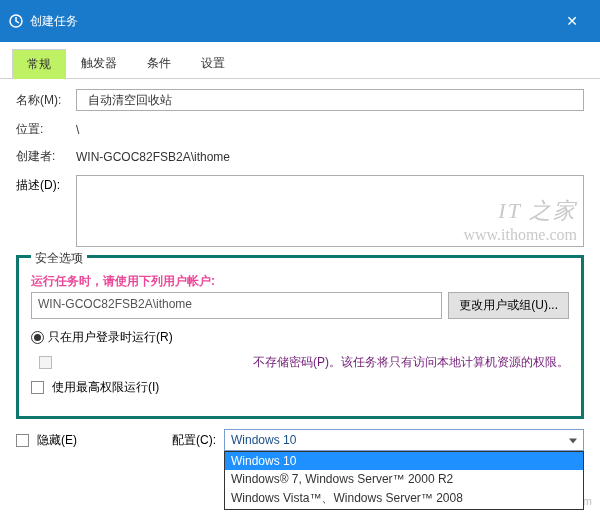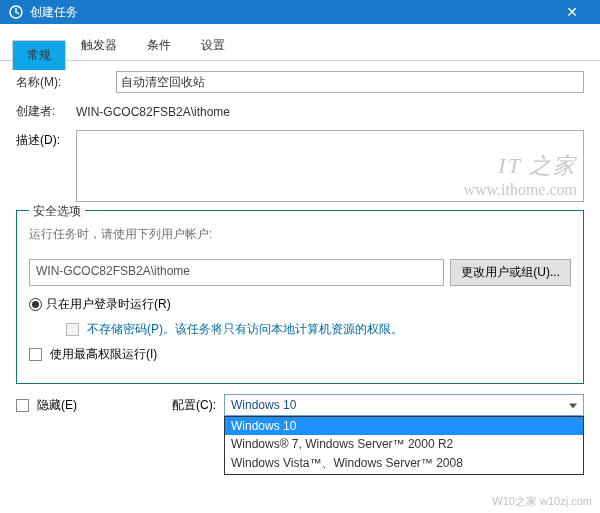--- a/index.html
+++ b/index.html
@@ -1,48 +1,48 @@
 <!DOCTYPE html>
 <html><head>
 <meta charset="utf-8">
 <style>
 * { box-sizing: border-box; margin: 0; padding: 0; }
 body { font-family: "Microsoft YaHei", "Segoe UI", sans-serif; font-size: 12px; background: #fff; width: 600px; height: 513px; overflow: hidden; position: relative; }
-.titlebar { background: #1979ca; color: #fff; height: 24px; display: flex; align-items: center; padding: 0 8px; }
+.titlebar { background: #1979ca; color: #fff; height: 42px; display: flex; align-items: center; padding: 0 8px; }
 .titlebar .icon { width: 16px; height: 16px; margin-right: 6px; display: flex; align-items: center; justify-content: center; }
 .titlebar .title { flex: 1; font-size: 12px; }
 .titlebar .close { width: 40px; text-align: center; font-size: 14px; }
 .tabs { border-bottom: 1px solid #d0d0d0; display: flex; padding-left: 12px; margin-top: 6px; }
 .tab { padding: 6px 14px; border: 1px solid transparent; border-bottom: none; font-size: 12px; color: #333; }
-.tab.active { border-color: #d0d0d0; background: #0ea5e9; position: relative; top: 10px; }
+.tab.active { border-color: #d0d0d0; background: #bef264; position: relative; top: 1px; }
 .content { padding: 10px 16px 0 16px; }
 .row { display: flex; align-items: center; margin-bottom: 10px; }
 .row .label { width: 60px; color: #333; }
-.input { border: 1px solid #abadb3; padding: 3px 4px; font-size: 12px; color: #333; background: #fff; margin-left: 40px; }
+.input { border: 1px solid #abadb3; padding: 3px 11px; font-size: 12px; color: #333; background: #fff; }
 .name-input { flex: 1; }
 .static { color: #333; }
 .desc-row { display: flex; align-items: flex-start; margin-bottom: 8px; }
 .desc-row .label { width: 60px; padding-top: 2px; }
 .textarea { flex: 1; height: 72px; border: 1px solid #abadb3; background: #fff; position: relative; }
 .watermark { position: absolute; right: 6px; bottom: 2px; text-align: right; color: #c9c9c9; font-family: Georgia, serif; }
 .watermark .big { font-size: 22px; font-style: italic; letter-spacing: 2px; }
 .watermark .small { font-size: 16px; color: #c9c9c9; }
-.fieldset { border: 1px solid #0f766e; padding: 10px 12px 12px 12px; margin-top: 4px; }
+.fieldset { border: 3px solid #0f766e; padding: 10px 12px 12px 12px; margin-top: 4px; }
 .fieldset .legend { position: relative; top: -18px; background: #fff; display: inline-block; padding: 0 4px; font-size: 12px; color: #333; margin-bottom: -10px; }
 .fieldset-inner { margin-top: -10px; }
-.acct-label { margin-bottom: 16px; color: #737373; }
+.acct-label { margin-bottom: 2px; color: #ec4899; font-weight: bold; }
 .acct-row { display: flex; gap: 6px; margin-bottom: 10px; }
 .acct-input { flex: 1; border: 1px solid #abadb3; padding: 4px 6px; background: #fff; color: #555; }
 .btn { border: 1px solid #adadad; background: #e1e1e1; padding: 4px 10px; font-size: 12px; }
 .radio-row { display: flex; align-items: center; margin-bottom: 8px; }
 .radio { width: 13px; height: 13px; border: 1px solid #333; border-radius: 50%; display: inline-flex; align-items: center; justify-content: center; margin-right: 4px; }
 .radio.checked::after { content: ""; width: 7px; height: 7px; background: #333; border-radius: 50%; }
 .check-row { display: flex; align-items: center; margin-bottom: 8px; gap: 4px; }
 .checkbox { width: 13px; height: 13px; border: 1px solid #888; display: inline-block; margin-right: 4px; background: #fff; }
-.indent { margin-left: 37px; color: #0369a1; }
+.indent { margin-left: 8px; color: #701a75; justify-content: space-between; }
 .indent .checkbox { border-color: #bbb; background: #f4f4f4; }
 .bottom-row { display: flex; align-items: center; padding: 10px 16px 0 16px; gap: 8px; }
 .config-label { margin-left: auto; }
 .select-wrap { flex: 0 0 360px; position: relative; }
 .select-display { border: 1px solid #7a9ecf; background: #fff; padding: 3px 20px 3px 6px; color: #1a4f8a; position: relative; }
 .select-display::after { content: ""; position: absolute; right: 6px; top: 50%; transform: translateY(-30%); border-left: 4px solid transparent; border-right: 4px solid transparent; border-top: 5px solid #555; }
 .dropdown { position: absolute; left: 0; right: 0; top: 100%; border: 1px solid #333; background: #fff; z-index: 10; }
 .dropdown .opt { padding: 2px 6px; font-size: 12px; color: #333; }
 .dropdown .opt.sel { background: #1e90ff; color: #fff; }
 .footer { position: absolute; bottom: 4px; right: 8px; font-size: 11px; color: #bfbfbf; }
@@ -65,20 +65,24 @@
   <div class="tab active">常规</div>
   <div class="tab">触发器</div>
   <div class="tab">条件</div>
   <div class="tab">设置</div>
 </div>
 
 <div class="content">
   <div class="row">
     <span class="label">名称(M):</span>
     <input class="input name-input" value="自动清空回收站" style="">
+  </div>
+  <div class="row">
+    <span class="label">位置:</span>
+    <span class="static">\</span>
   </div>
   <div class="row">
     <span class="label">创建者:</span>
     <span class="static">WIN-GCOC82FSB2A\ithome</span>
   </div>
   <div class="desc-row">
     <span class="label">描述(D):</span>
     <div class="textarea">
       <div class="watermark">
         <div class="big">IT 之家</div>

